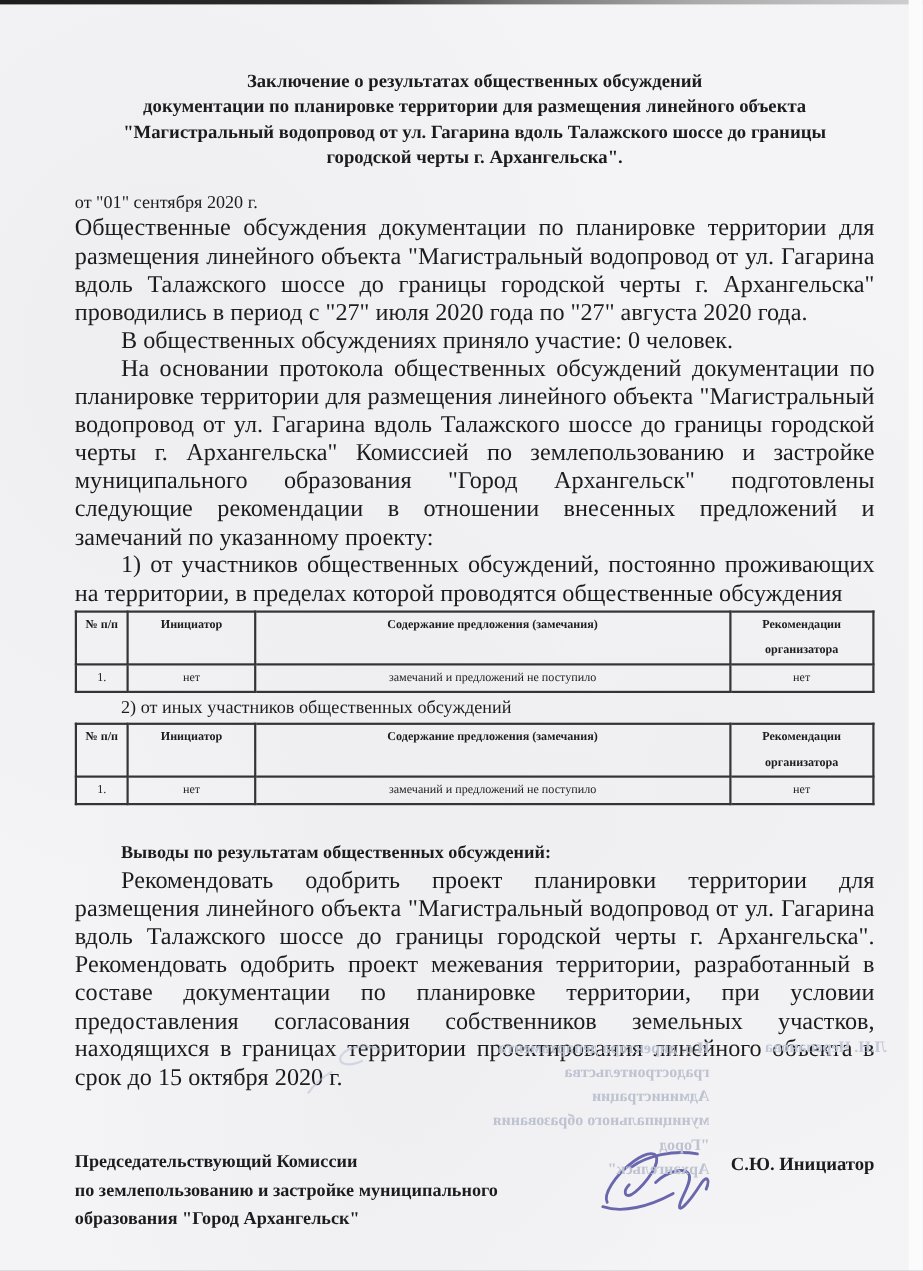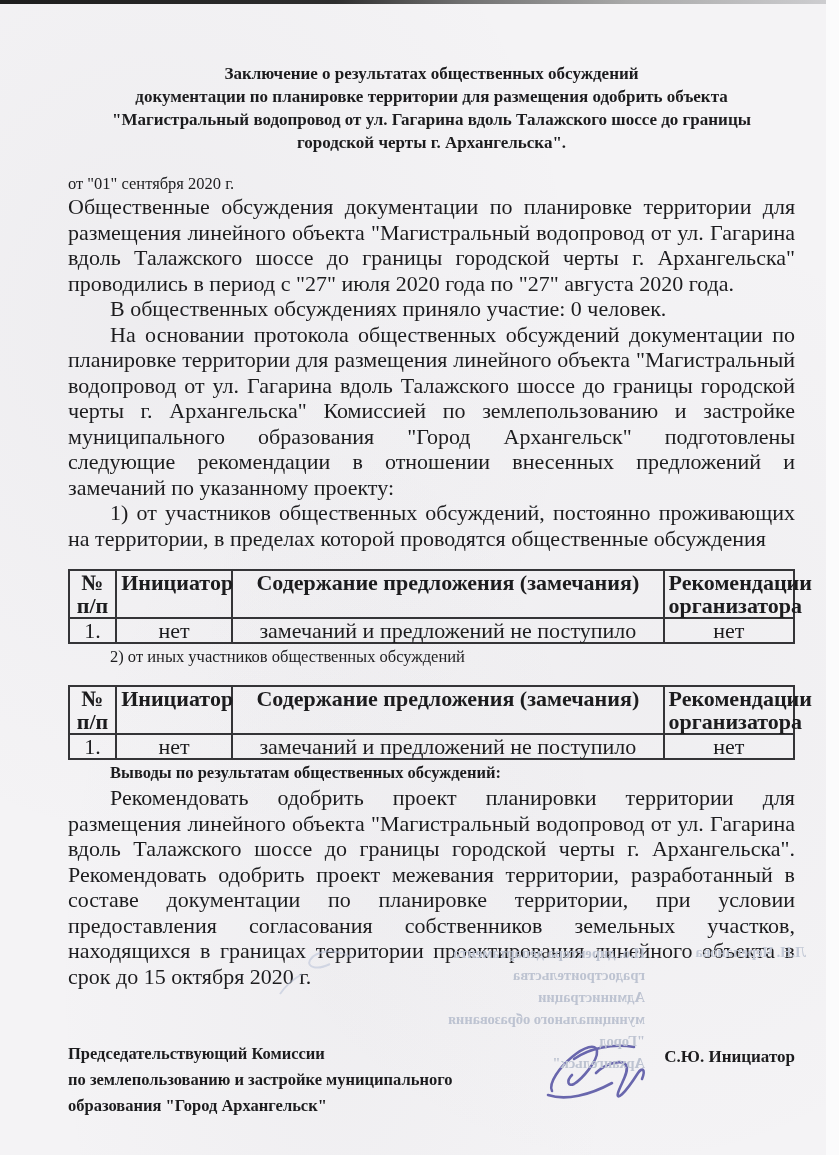--- a/index.html
+++ b/index.html
@@ -32,36 +32,36 @@
   }
   .date-line{
     margin-top:20px;font-size:16.5px;
   }
   p.body{
     margin:0;font-size:22px;line-height:25.5px;text-align:justify;
   }
   .indent{text-indent:42px;}
   .first-block{margin-top:14px;}
   table.doc-table{
-    width:100%;border-collapse:collapse;font-size:22px;table-layout:fixed;
-    margin-top:18px;
+    width:100%;border-collapse:collapse;font-size:11px;table-layout:fixed;
+    margin-top:4px;
   }
   table.doc-table th,table.doc-table td{
     border:2px solid #343437;text-align:center;vertical-align:top;
     padding:0 4px;line-height:23px;
   }
   table.doc-table th{font-weight:bold;}
   .col-num{width:6.5%;}
   .col-init{width:16%;}
   .col-content{width:59.5%;}
   .col-rec{width:18%;}
   .table-lead{margin-top:4px;}
   .between-tables{margin:3px 0 2px 0;font-size:16.5px;text-indent:42px;}
   .conclusions-heading{
-    font-weight:bold;font-size:16.5px;text-indent:42px;line-height:25px;
+    margin-top:30px;font-weight:bold;font-size:16.5px;text-indent:42px;line-height:25px;
   }
   .signature-row{
     position:relative;margin-top:52px;height:90px;
   }
   .signature-left{
     font-weight:bold;font-size:16.5px;line-height:26px;width:470px;
   }
   .signature-name{
     position:absolute;right:0;top:6px;font-weight:bold;font-size:17px;
   }
@@ -91,21 +91,21 @@
 <body>
 
 <div class="page">
   <div class="scan-top-edge"></div>
   <div class="scan-right-edge"></div>
 
   <div class="content">
 
     <div class="title">
       <div>Заключение о результатах общественных обсуждений</div>
-      <div>документации по планировке территории для размещения одобрить объекта</div>
+      <div>документации по планировке территории для размещения линейного объекта</div>
       <div>"Магистральный водопровод от ул. Гагарина вдоль Талажского шоссе до границы</div>
       <div>городской черты г. Архангельска".</div>
     </div>
 
     <div class="date-line">от "01" сентября 2020 г.</div>
 
     <p class="body first-block">Общественные обсуждения документации по планировке территории для размещения линейного объекта "Магистральный водопровод от ул. Гагарина вдоль Талажского шоссе до границы городской черты г. Архангельска" проводились в период с "27" июля 2020 года по "27" августа 2020 года.</p>
     <p class="body indent">В общественных обсуждениях приняло участие: 0 человек.</p>
     <p class="body indent">На основании протокола общественных обсуждений документации по планировке территории для размещения линейного объекта "Магистральный водопровод от ул. Гагарина вдоль Талажского шоссе до границы городской черты г. Архангельска" Комиссией по землепользованию и застройке муниципального образования "Город Архангельск" подготовлены следующие рекомендации в отношении внесенных предложений и замечаний по указанному проекту:</p>
 

